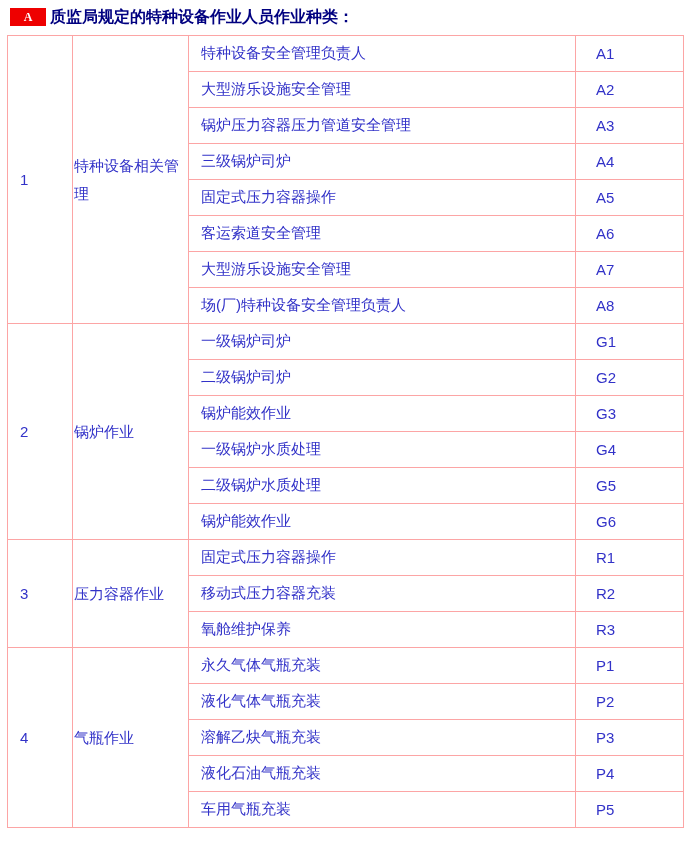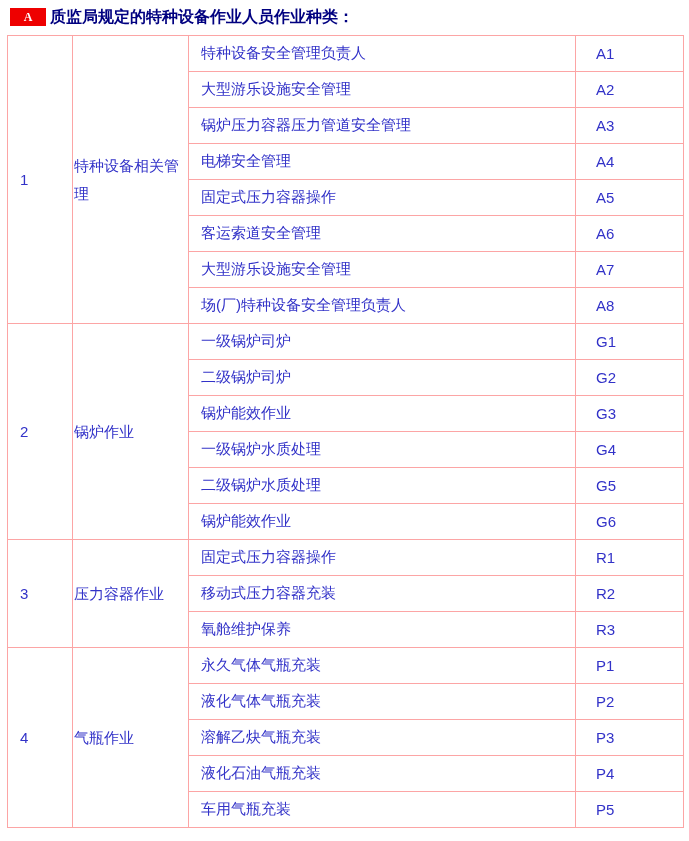--- a/index.html
+++ b/index.html
@@ -84,21 +84,21 @@
       </tr>
       <tr>
         <td class="col-name">大型游乐设施安全管理</td>
         <td class="col-code">A2</td>
       </tr>
       <tr>
         <td class="col-name">锅炉压力容器压力管道安全管理</td>
         <td class="col-code">A3</td>
       </tr>
       <tr>
-        <td class="col-name">电梯安全管理</td>
+        <td class="col-name">三级锅炉司炉</td>
         <td class="col-code">A4</td>
       </tr>
       <tr>
         <td class="col-name">固定式压力容器操作</td>
         <td class="col-code">A5</td>
       </tr>
       <tr>
         <td class="col-name">客运索道安全管理</td>
         <td class="col-code">A6</td>
       </tr>

